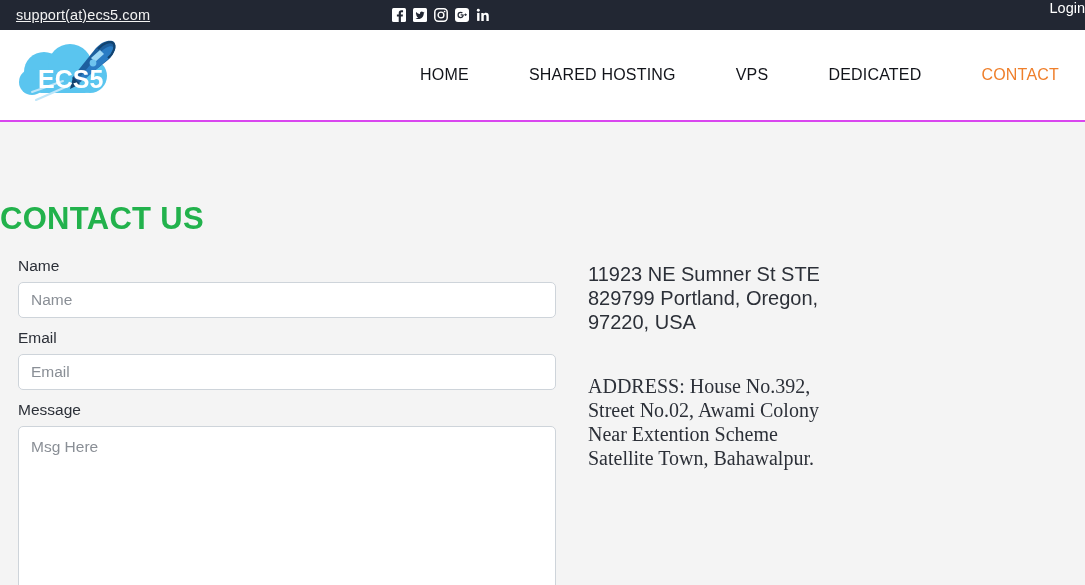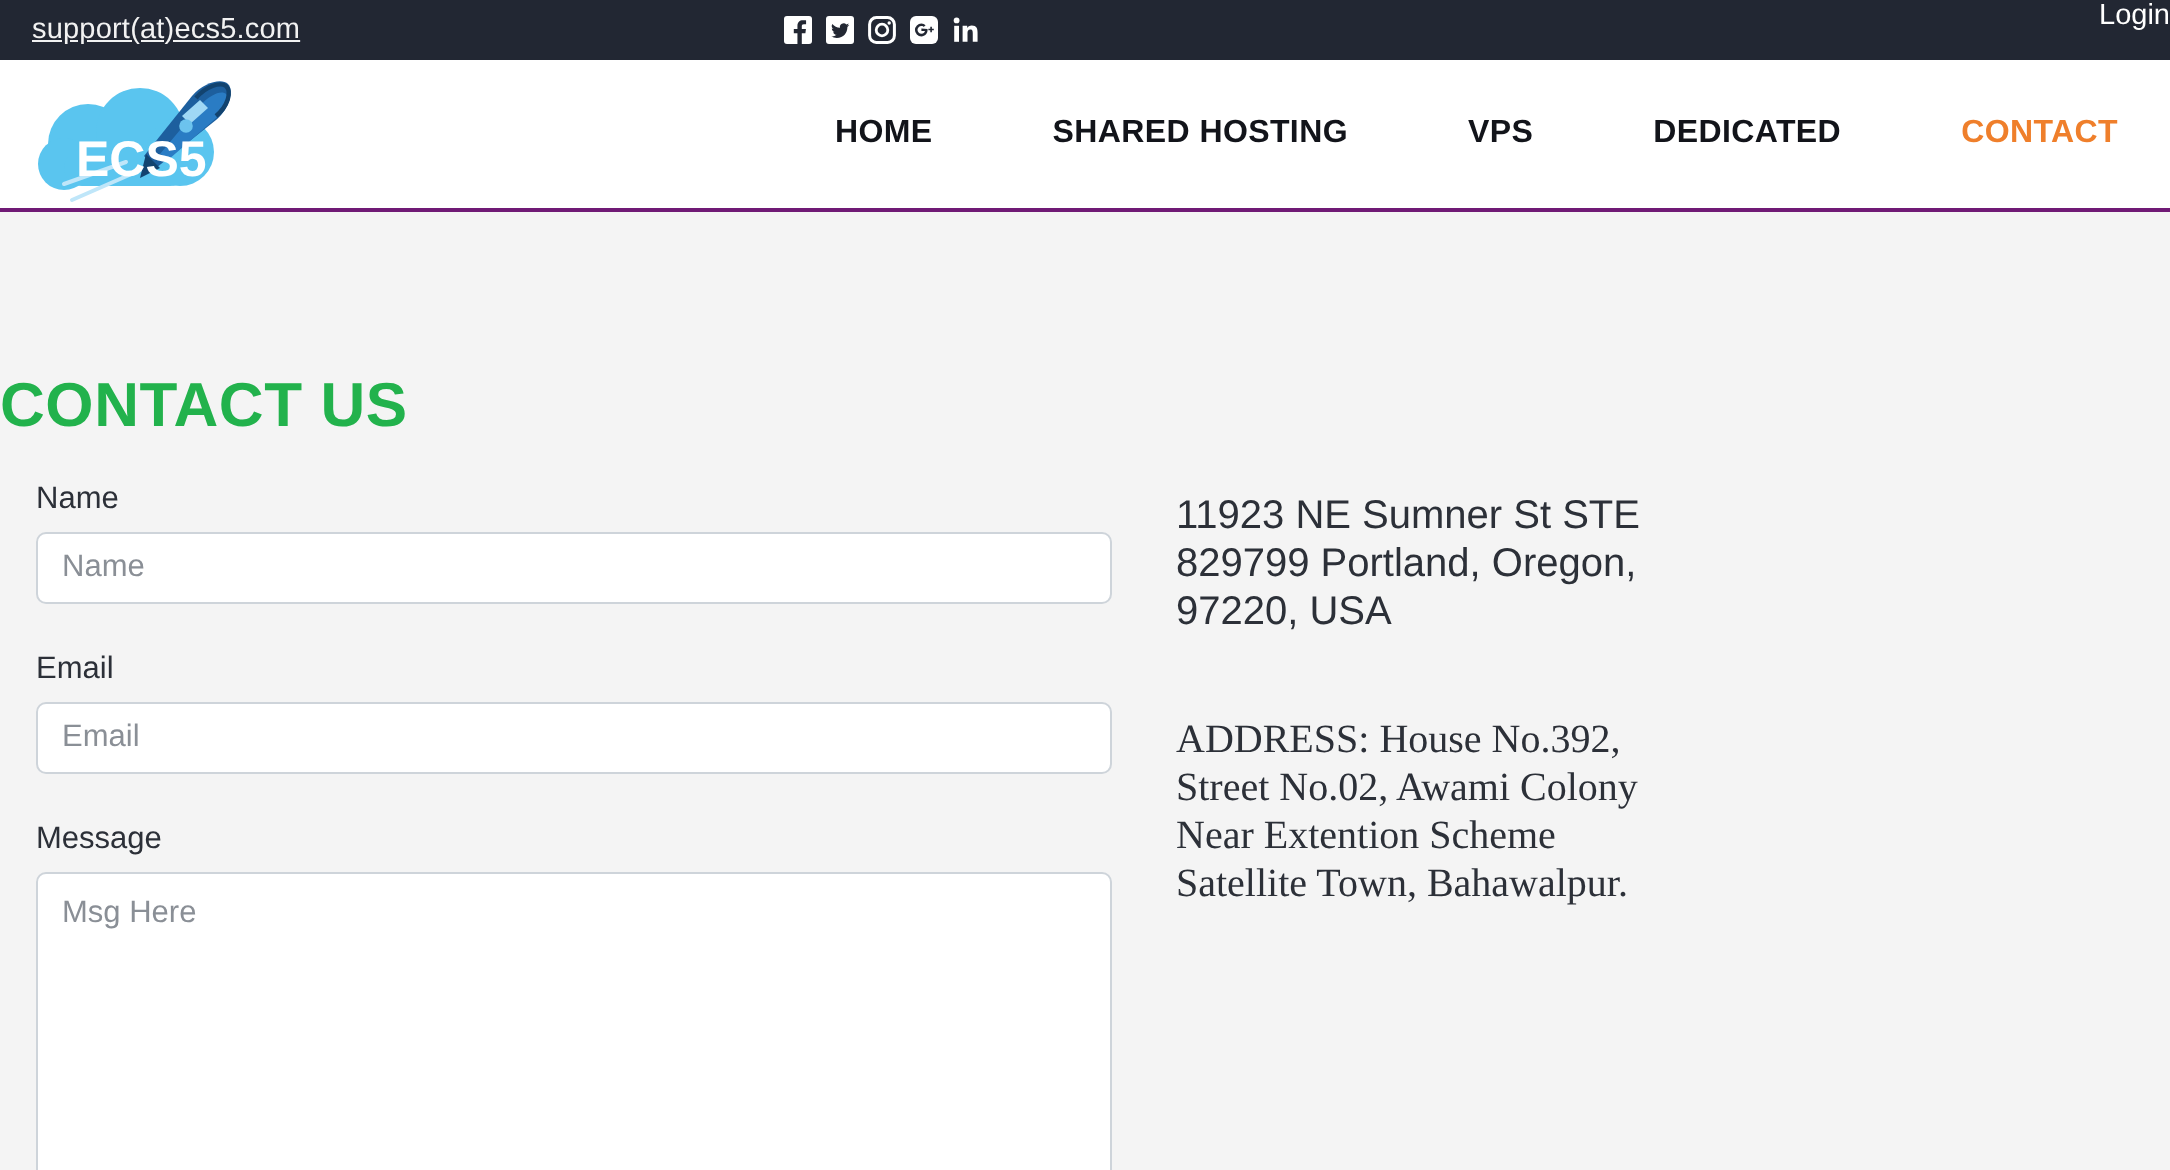--- a/index.html
+++ b/index.html
@@ -67,23 +67,23 @@
     text-decoration: none;
   }
   .topbar-right .signup-clip {
     width: 10px;
     overflow: hidden;
     display: inline-block;
   }
 
   
   .header {
-    height: 76px;
+    height: 92px;
     background: #ffffff;
-    border-bottom: 2px solid #701a75;
+    border-bottom: 2px solid #d946ef;
     display: flex;
     align-items: center;
     position: relative;
   }
   .logo {
     position: absolute;
     left: 14px;
     top: 6px;
     width: 110px;
     height: 72px;
@@ -92,21 +92,21 @@
 
   .nav {
     position: absolute;
     right: 26px;
     display: flex;
     align-items: center;
     gap: 16px;
   }
   .nav a {
     font-size: 16px;
-    font-weight: bold;
+    font-weight: normal;
     color: #12141a;
     text-decoration: none;
     letter-spacing: 0.2px;
     white-space: nowrap;
     padding-left: 44px;
   }
   .nav a.active { color: #ef7f2b; }
 
   
   .main {
@@ -137,21 +137,21 @@
     padding-left: 20px;
     padding-top: 5px;
   }
 
   .field-label {
     font-size: 15.5px;
     color: #2c3038;
     margin-bottom: 7px;
     display: block;
   }
-  .field-group { margin-bottom: 24px; }
+  .field-group { margin-bottom: 11px; }
 
   input.form-control,
   textarea.form-control {
     width: 538px;
     border: 1px solid #ced4da;
     border-radius: 5px;
     background: #ffffff;
     font-family: "Liberation Sans", sans-serif;
     font-size: 15.5px;
     color: #495057;

